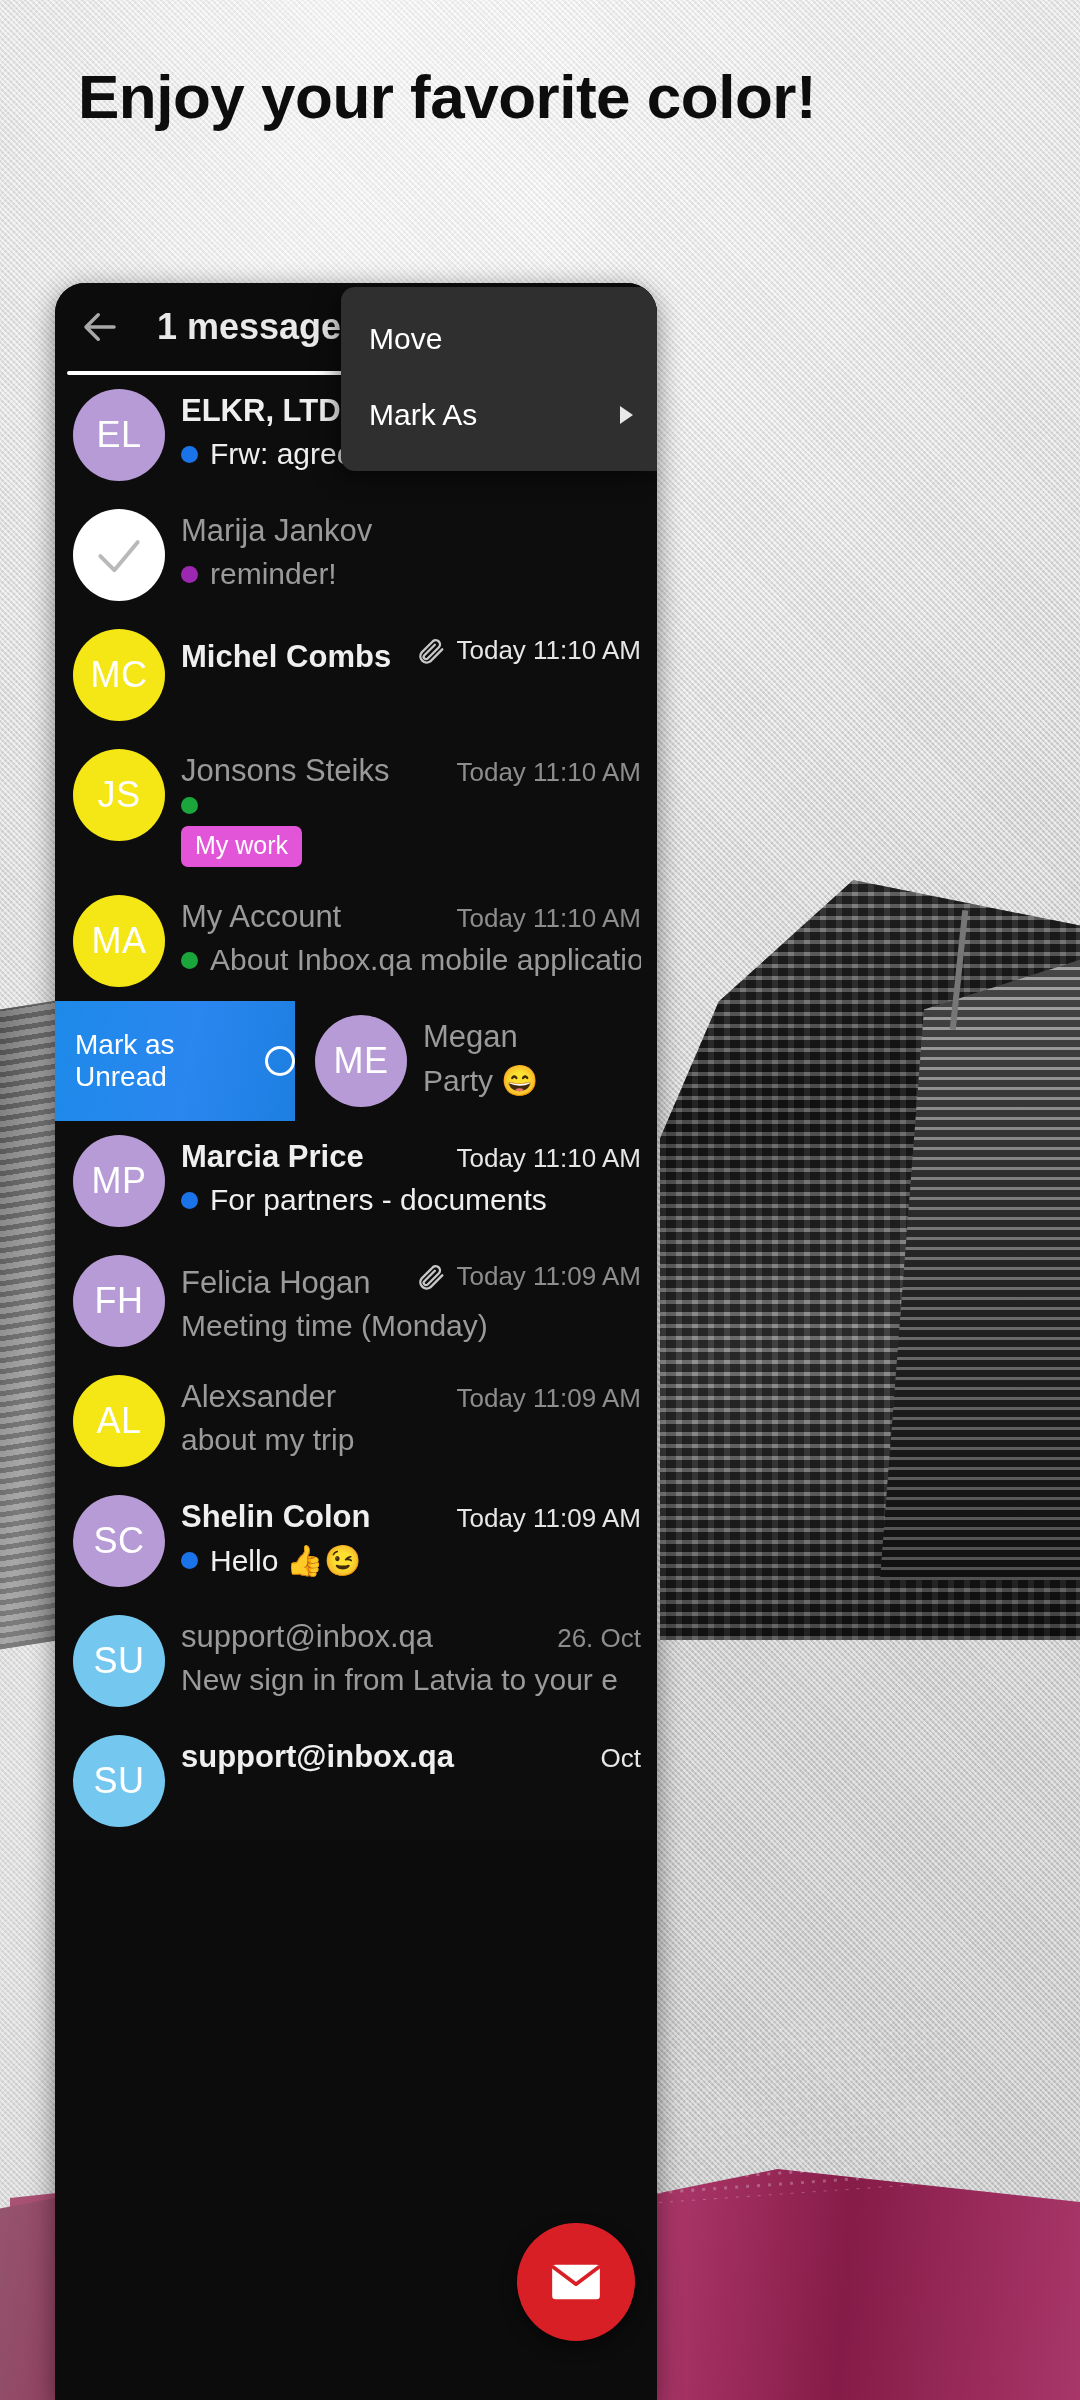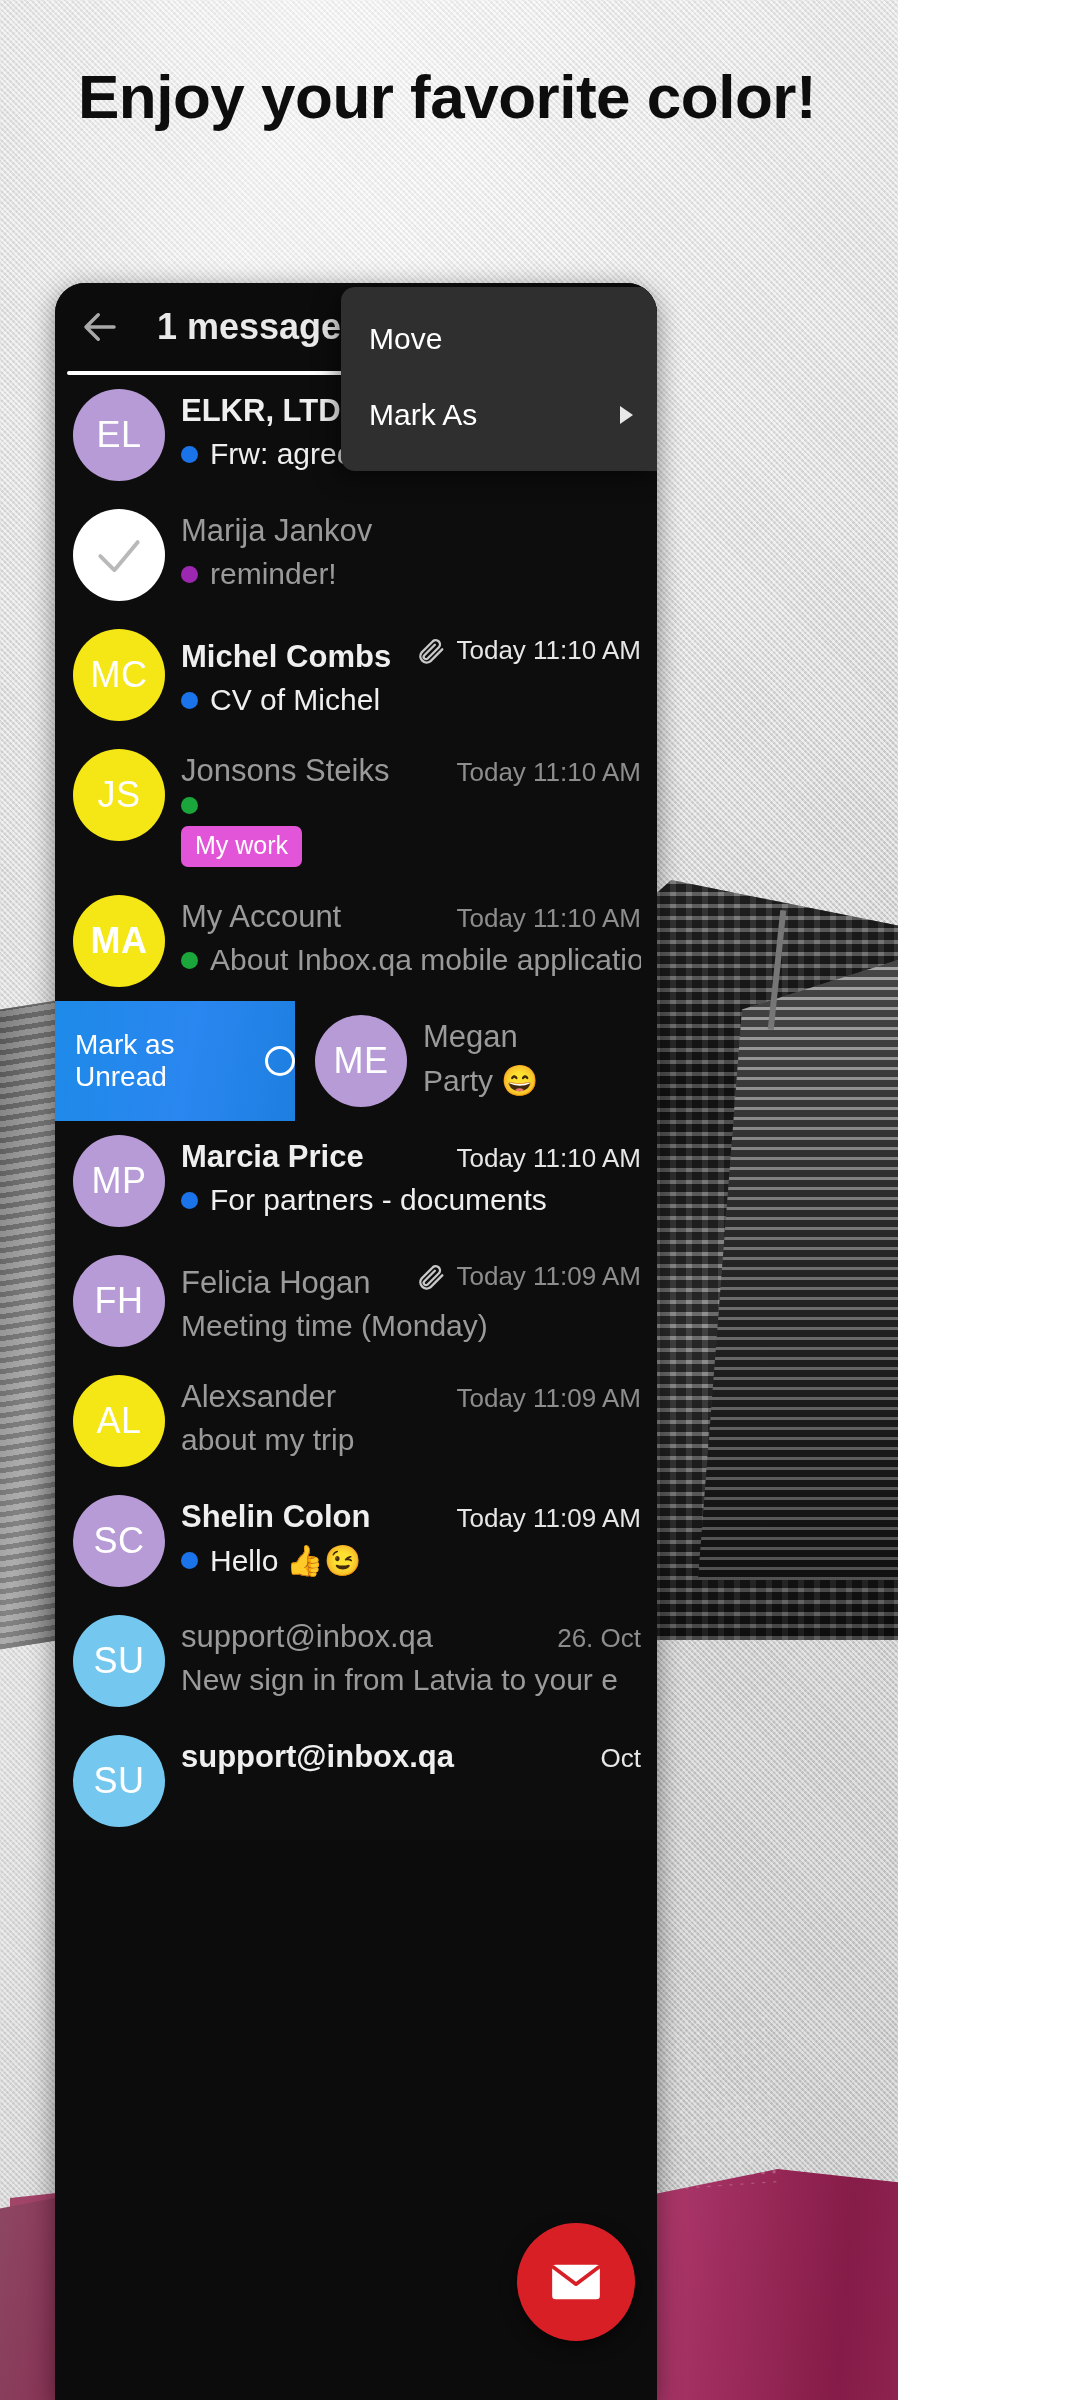--- a/index.html
+++ b/index.html
@@ -3,21 +3,21 @@
 <meta charset="utf-8">
 <style>
   * { box-sizing: border-box; margin: 0; padding: 0; }
   html, body {
     width: 1080px; height: 2400px;
     overflow: hidden;
     font-family: "Liberation Sans", sans-serif;
   }
   #stage {
     position: relative;
-    width: 898px; height: 2400px;
+    width: 1080px; height: 2400px;
     background: #15803d;
     overflow: hidden;
   }
 
   
   .bg-base {
     position: absolute; inset: 0;
     background:
       radial-gradient(ellipse 70% 40% at 50% 8%, #f2f2f2 0%, #e3e3e3 45%, #d2d2d2 100%);
   }
@@ -273,41 +273,37 @@
           <div class="rowbody">
             <div class="line1">
               <div class="sender unread">Michel Combs</div>
               <div class="meta">
                 <svg width="30" height="34" viewBox="0 0 24 24">
                   <path d="M21 11.5 11.5 21a5 5 0 0 1-7-7l9-9a3.4 3.4 0 0 1 4.8 4.8l-9 9a1.8 1.8 0 0 1-2.6-2.6l8.4-8.4" fill="none" stroke="#c8c8c8" stroke-width="1.9" stroke-linecap="round"></path>
                 </svg>
                 <div class="time unread">Today 11:10 AM</div>
               </div>
             </div>
-            <div class="line2">
-              <span class="dot" style="background: rgb(26, 115, 232);"></span>
-              <div class="subject unread">CV of Michel</div>
-            </div>
           </div>
         </div>
         <div class="row">
           <div class="avatar" style="background: rgb(245, 230, 22);">
             <span>JS</span>
           </div>
           <div class="rowbody"><div class="line1">
               <div class="sender">Jonsons Steiks</div>
               <div class="meta">
                 <div class="time">Today 11:10 AM</div>
               </div>
             </div><div class="line2">
               <span class="dot" style="background: rgb(26, 166, 59);"></span>
             </div><div class="chip" style="background: rgb(226, 85, 216);">My work</div></div>
         </div>
         <div class="row">
-          <div class="avatar" style="background: rgb(245, 230, 22); font-weight: bold;">
+          <div class="avatar" style="background: rgb(245, 230, 22);">
             <span>MA</span>
           </div>
           <div class="rowbody">
             <div class="line1">
               <div class="sender">My Account</div>
               <div class="meta">
                 <div class="time">Today 11:10 AM</div>
               </div>
             </div>
             <div class="line2">

